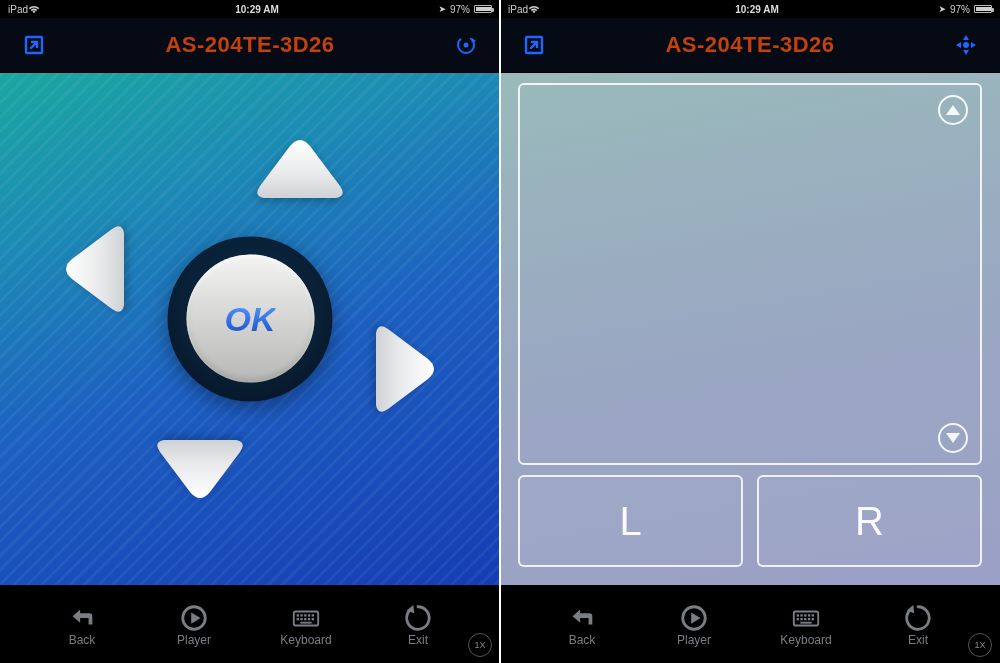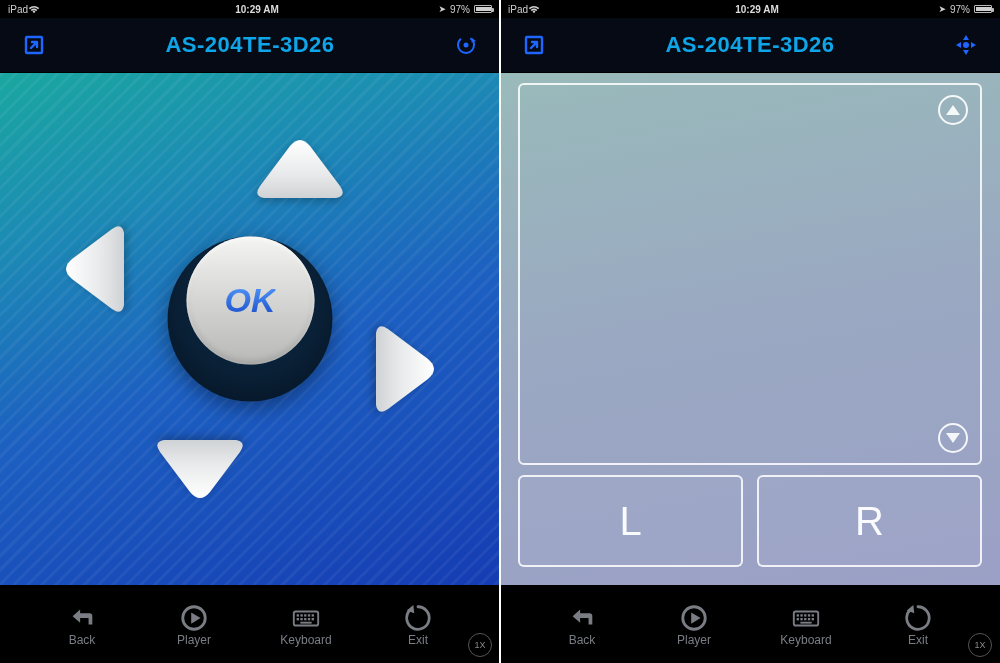--- a/index.html
+++ b/index.html
@@ -54,21 +54,21 @@
     width: 2px; height: 4px; background: #bbb; border-radius: 0 1px 1px 0;
   }
   .batt-icon::before {
     content: ""; position: absolute; left: 1px; top: 1px; bottom: 1px;
     width: 95%; background: #cfcfcf;
   }
   
   .app-header {
     height: 55px;
     background: #050a14;
-    color: #0ea5e9;
+    color: #c2410c;
     display: flex;
     align-items: center;
     padding: 0 20px;
     border-bottom: 1px solid #000;
   }
   .hdr-btn {
     width: 28px; height: 28px; color: #1e66ff;
     display: flex; align-items: center; justify-content: center;
   }
   .hdr-title {
@@ -90,21 +90,21 @@
   
   .dpad-wrap {
     position: absolute; left: 50%; top: 48%; transform: translate(-50%,-50%);
     width: 380px; height: 380px;
   }
   .dpad-center {
     position: absolute; left: 50%; top: 50%; transform: translate(-50%,-50%);
     width: 165px; height: 165px; border-radius: 50%;
     background: radial-gradient(circle at 50% 42%, #0e2e4a 0%, #092036 55%, #050f1e 100%);
     box-shadow: 0 6px 20px rgba(0,0,0,0.35);
-    display: flex; justify-content: center;
+    display: flex; align-items: center; justify-content: center;
   }
   .dpad-ok {
     width: 128px; height: 128px; border-radius: 50%;
     background: linear-gradient(180deg, #f4f4f2 0%, #d2d2d0 55%, #b8b9b7 100%);
     box-shadow: inset 0 2px 4px rgba(255,255,255,0.8), inset 0 -3px 6px rgba(0,0,0,0.15);
     display: flex; align-items: center; justify-content: center;
     font-size: 34px; font-weight: 800; font-style: italic;
     background-clip: border-box;
   }
   .dpad-ok span {

